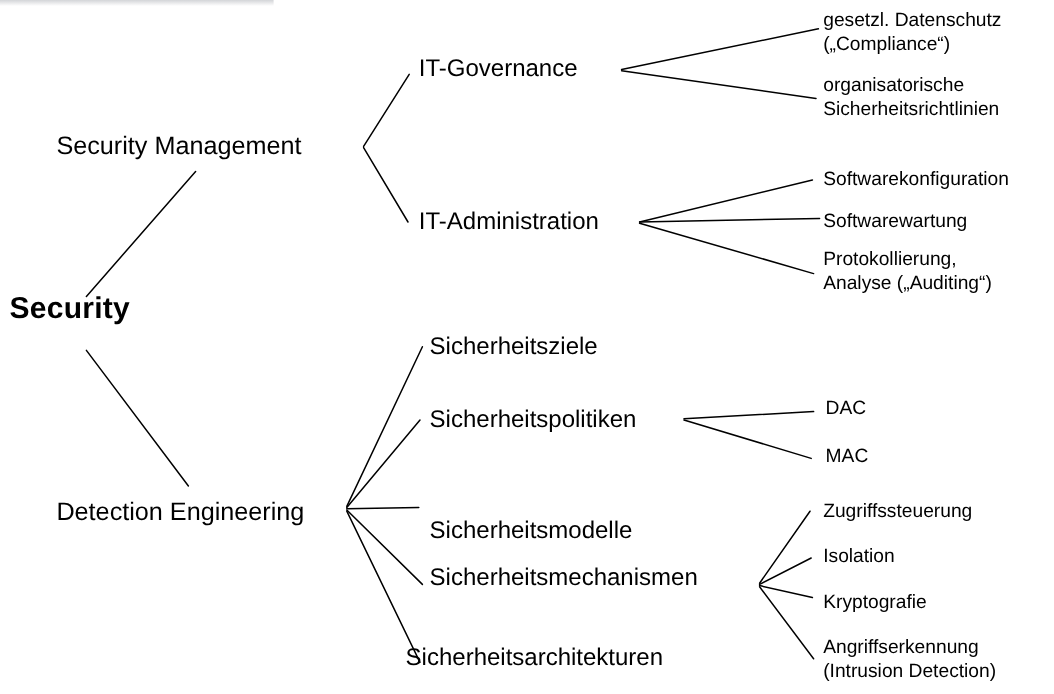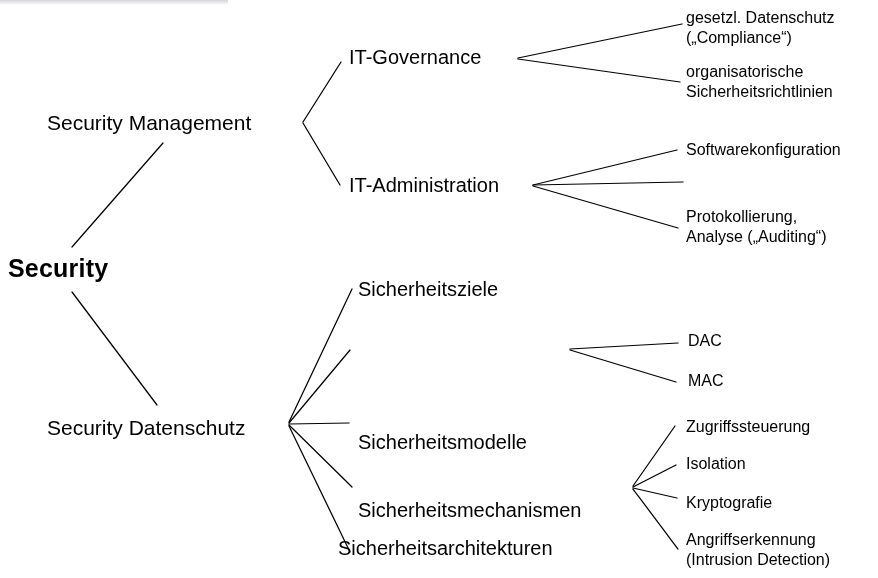--- a/index.html
+++ b/index.html
@@ -64,40 +64,42 @@
 
     <line x1="570" y1="349" x2="678" y2="343"></line>
     <line x1="570" y1="350" x2="676" y2="382"></line>
 
     <line x1="633" y1="486" x2="675" y2="426"></line>
     <line x1="633" y1="487" x2="676" y2="465"></line>
     <line x1="633" y1="488" x2="677" y2="498"></line>
     <line x1="633" y1="489" x2="678" y2="549"></line>
   </svg>
 
-  <div class="node lvl1" style="left:8px;top:269px">Security</div>
+  <div class="node lvl1" style="left:8px;top:258px">Security</div>
 
   <div class="node lvl2" style="left:37px;top:123px">Security Management</div>
-  <div class="node lvl2" style="left:37px;top:428px">Security Datenschutz</div>
+  <div class="node lvl2" style="left:37px;top:428px">Detection Engineering</div>
 
   <div class="node lvl3" style="left:349px;top:58px">IT-Governance</div>
   <div class="node leaf" style="left:686px;top:28px">gesetzl. Datenschutz
 („Compliance“)</div>
 
   <div class="node lvl3" style="left:349px;top:186px">IT-Administration</div>
   <div class="node leaf" style="left:686px;top:82px">organisatorische
 Sicherheitsrichtlinien</div>
 
   <div class="node leaf" style="left:686px;top:150px">Softwarekonfiguration</div>
+  <div class="node leaf" style="left:686px;top:185px">Softwarewartung</div>
   <div class="node leaf" style="left:686px;top:227px">Protokollierung,
 Analyse („Auditing“)</div>
 
   <div class="node lvl3" style="left:358px;top:290px">Sicherheitsziele</div>
+  <div class="node lvl3" style="left:358px;top:351px">Sicherheitspolitiken</div>
   <div class="node lvl3" style="left:358px;top:443px">Sicherheitsmodelle</div>
-  <div class="node lvl3" style="left:358px;top:511px">Sicherheitsmechanismen</div>
+  <div class="node lvl3" style="left:358px;top:482px">Sicherheitsmechanismen</div>
   <div class="node lvl3" style="left:338px;top:549px">Sicherheitsarchitekturen</div>
 
   <div class="node leaf" style="left:688px;top:341px">DAC</div>
   <div class="node leaf" style="left:688px;top:381px">MAC</div>
 
   <div class="node leaf" style="left:686px;top:427px">Zugriffssteuerung</div>
   <div class="node leaf" style="left:686px;top:464px">Isolation</div>
   <div class="node leaf" style="left:686px;top:503px">Kryptografie</div>
   <div class="node leaf" style="left:686px;top:550px">Angriffserkennung
 (Intrusion Detection)</div>

